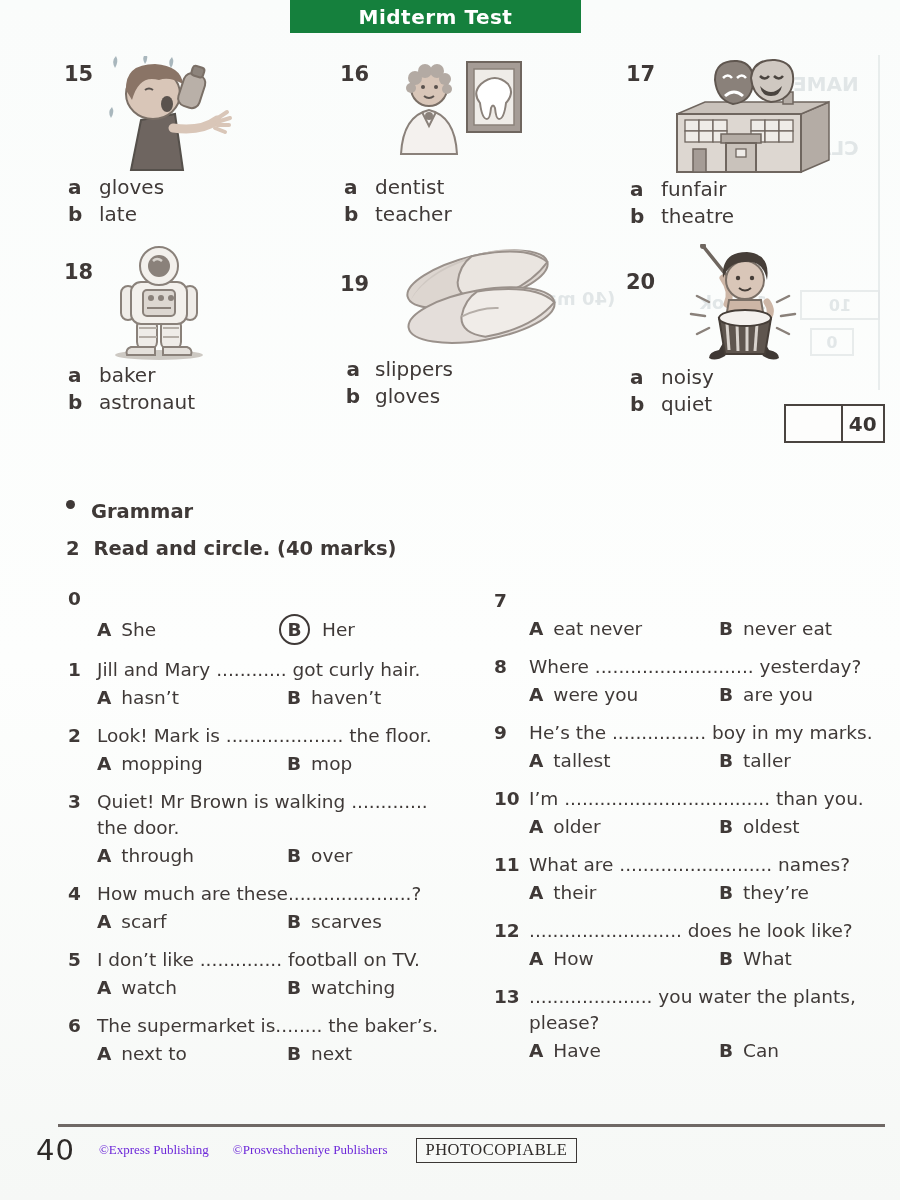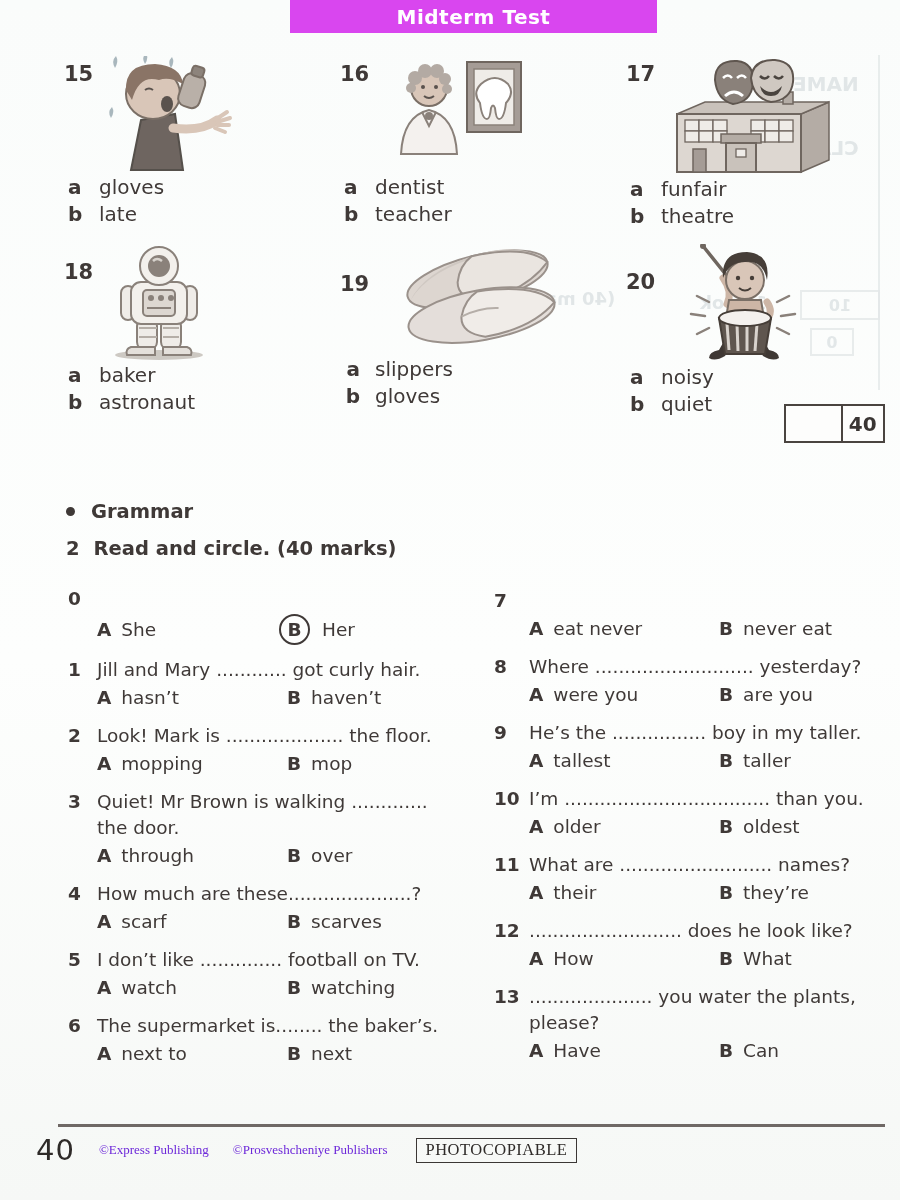--- a/index.html
+++ b/index.html
@@ -4,42 +4,42 @@
 <style>
   html,body{margin:0;padding:0;}
   body{
     width:900px;height:1200px;position:relative;overflow:hidden;
     background:linear-gradient(180deg,#fafcfb 0%,#fdfefd 55%,#f6f8f6 100%);
     font-family:"DejaVu Sans","Liberation Sans",sans-serif;
     color:#3f3937;
   }
   
   .banner{
-    position:absolute;left:290px;top:0;width:367px;height:33px;
-    background:#d946ef;color:#ffffff;font-weight:bold;font-size:20px;
+    position:absolute;left:290px;top:0;width:291px;height:33px;
+    background:#15803d;color:#ffffff;font-weight:bold;font-size:20px;
     display:flex;align-items:center;justify-content:center;letter-spacing:.5px;
   }
   
   .pq{position:absolute;display:flex;flex-direction:column;}
   .pq-top{display:flex;align-items:flex-start;gap:8px;flex:1;}
   .pq-num{font-weight:bold;font-size:21px;line-height:24px;padding-top:6px;}
   .pq-opts{margin-left:4px;}
   .pq-opt{display:flex;gap:15px;font-size:20px;line-height:27px;align-items:baseline;}
   .pq-opt .letter{font-weight:bold;width:16px;}
   
   .scorebox{
     position:absolute;left:784px;top:404px;width:97px;height:35px;
     border:2px solid #4a4440;display:flex;background:#fdfdfc;
   }
   .scorebox .cell1{flex:1.35;border-right:2px solid #4a4440;}
   .scorebox .cell2{flex:1;display:flex;align-items:center;justify-content:center;
     font-weight:bold;font-size:20px;color:#3a3533;}
   
   .gram-head{position:absolute;left:66px;top:500px;font-size:19.5px;font-weight:bold;
-    display:flex;align-items:center;gap:16px;}
+    display:flex;gap:16px;}
   .gram-head .dot{width:9px;height:9px;border-radius:50%;background:#3f3937;}
   .gram-inst{position:absolute;left:66px;top:537px;font-size:19.5px;font-weight:bold;
     display:flex;gap:14px;}
   .qcol{position:absolute;width:410px;}
   .col-left{left:68px;top:586px;}
   .col-right{left:494px;top:588px;}
   .gq{margin-bottom:12px;font-size:18.5px;line-height:26px;}
   .gq-line{display:flex;}
   .gq-num{font-weight:bold;flex:none;}
   .col-left .gq-num{width:29px;}
@@ -503,21 +503,21 @@
       <span class="opt">
         <span class="letter">B</span>
         <span>are you</span>
       </span>
     </div>
   </div>
 
   <div class="gq">
     <div class="gq-line">
       <span class="gq-num">9</span>
-      <span class="gq-text">He’s the ................ boy in my taller.</span>
+      <span class="gq-text">He’s the ................ boy in my marks.</span>
     </div>
     <div class="gq-opts">
       <span class="opt a">
         <span class="letter">A</span>
         <span>tallest</span>
       </span>
       <span class="opt">
         <span class="letter">B</span>
         <span>taller</span>
       </span>

